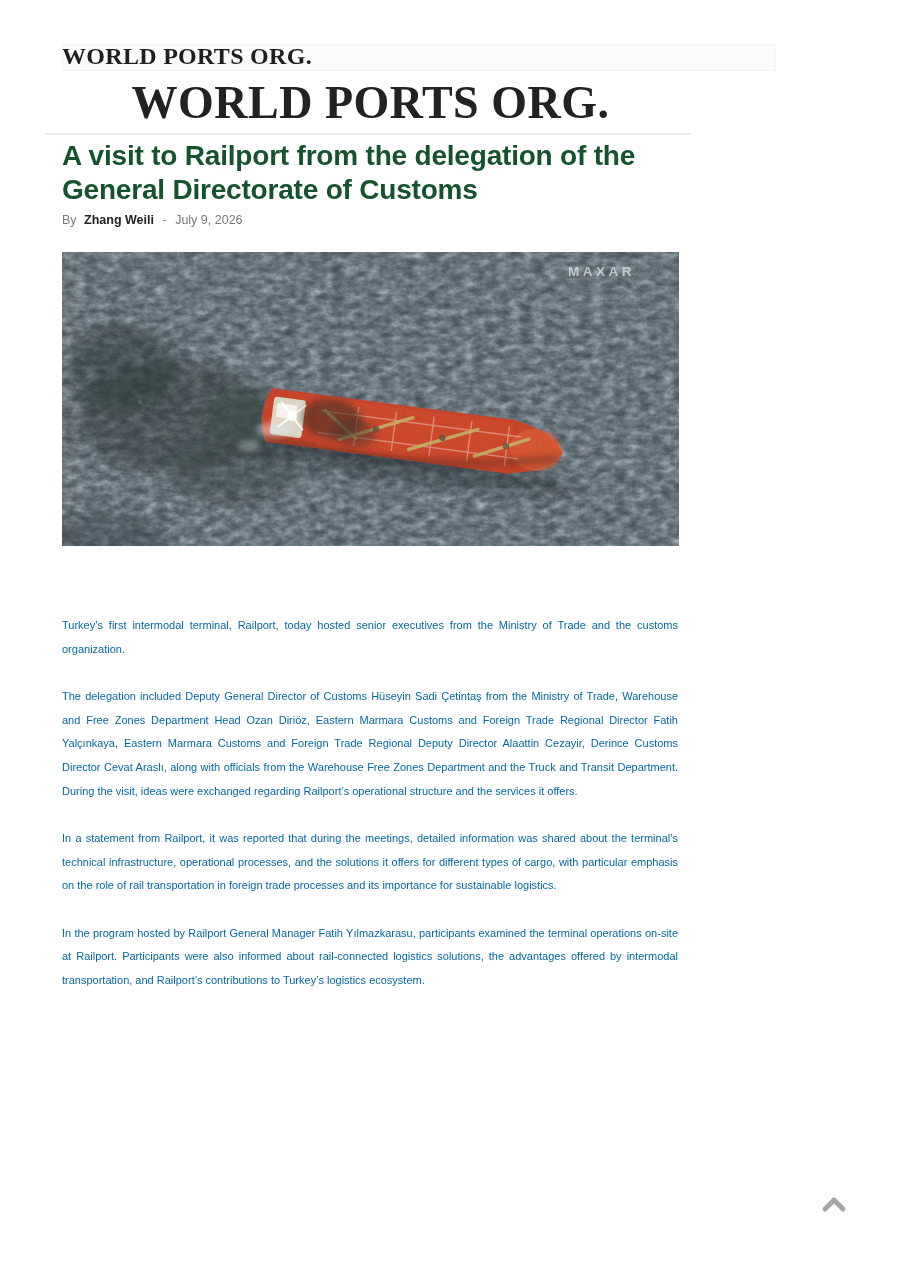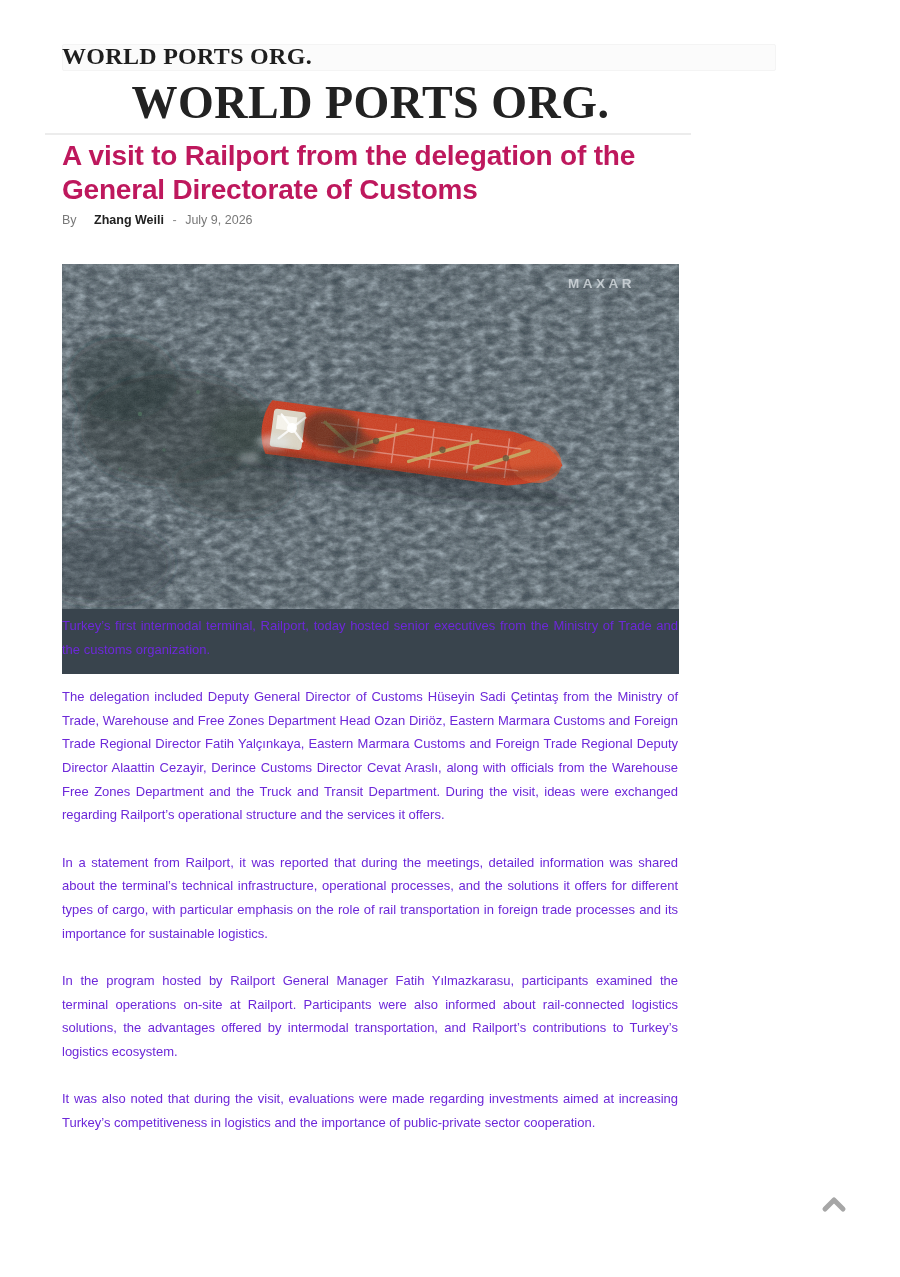--- a/index.html
+++ b/index.html
@@ -23,37 +23,37 @@
     font-family:"Liberation Serif","DejaVu Serif",serif;
     font-size:46px; font-weight:700; color:#222222; text-align:center;
     line-height:54px; letter-spacing:0.5px; text-decoration:none; display:block;
   }
   .head-divider {
     position:absolute; left:45px; top:133px; width:646px; height:2px;
     background:#ececec;
   }
   .article-title {
     position:absolute; left:62px; top:139px; width:617px;
-    font-size:28px; line-height:33.5px; font-weight:600; color:#be185d;
+    font-size:28px; line-height:33.5px; font-weight:600; color:#14532d;
     letter-spacing:-0.2px;
   }
   .byline {
     position:absolute; left:62px; top:213px; width:617px;
     font-size:12.5px; color:#787878;
   }
   .byline .author { color:#222222; font-weight:700; text-decoration:none; }
   .byline .sep { margin:0 5px; color:#8a8a8a; }
   .figure {
-    position:absolute; left:62px; top:264px; width:617px; height:410px;
+    position:absolute; left:62px; top:252px; width:617px; height:294px;
     background:#39444d; overflow:hidden;
   }
   .figure svg { display:block; }
   .body-copy {
     position:absolute; left:62px; top:614px; width:616px;
-    font-size:13px; line-height:23.7px; color:#6d28d9;
+    font-size:11px; line-height:23.7px; color:#0369a1;
     text-align:justify;
   }
   .body-copy p { margin:0 0 23.5px 0; }
   .scroll-top {
     position:absolute; left:820px; top:1194px; width:28px; height:24px;
     background:none; border:none; cursor:pointer; padding:0;
   }
 </style>
 </head>
 <body>
@@ -61,21 +61,21 @@
 <div class="nav-band"></div>
 <a class="brand" href="#">WORLD PORTS ORG.</a>
 
 <a class="masthead" href="#">WORLD PORTS ORG.</a>
 <div class="head-divider"></div>
 
 <h1 class="article-title">A visit to Railport from the delegation of the General Directorate of Customs</h1>
 
 <div class="byline">
   <span>By</span>
-  <span class="author" style="margin-left:14px;">Zhang Weili</span>
+  <span class="author" style="margin-left:4px;">Zhang Weili</span>
   <span class="sep">-</span>
   <span>July 9, 2026</span>
 </div>
 
 <div class="figure">
   <svg width="617" height="345" viewBox="0 0 617 345" xmlns="http://www.w3.org/2000/svg">
     <defs>
       <filter id="seaTex" x="-5%" y="-5%" width="110%" height="110%">
         <feTurbulence type="fractalNoise" baseFrequency="0.085 0.14" numOctaves="4" seed="11" result="t"></feTurbulence>
         <feColorMatrix in="t" type="luminanceToAlpha" result="la"></feColorMatrix>
@@ -180,20 +180,19 @@
 
     <text x="573" y="24" text-anchor="end" font-family="Liberation Sans, DejaVu Sans, sans-serif" font-size="13.5" font-weight="bold" letter-spacing="3.5" fill="#d7dde1" opacity="0.8">MAXAR</text>
   </svg>
 </div>
 
 <div class="body-copy">
   <p>Turkey’s first intermodal terminal, Railport, today hosted senior executives from the Ministry of Trade and the customs organization.</p>
   <p>The delegation included Deputy General Director of Customs Hüseyin Sadi Çetintaş from the Ministry of Trade, Warehouse and Free Zones Department Head Ozan Diriöz, Eastern Marmara Customs and Foreign Trade Regional Director Fatih Yalçınkaya, Eastern Marmara Customs and Foreign Trade Regional Deputy Director Alaattin Cezayir, Derince Customs Director Cevat Araslı, along with officials from the Warehouse Free Zones Department and the Truck and Transit Department. During the visit, ideas were exchanged regarding Railport’s operational structure and the services it offers.</p>
   <p>In a statement from Railport, it was reported that during the meetings, detailed information was shared about the terminal’s technical infrastructure, operational processes, and the solutions it offers for different types of cargo, with particular emphasis on the role of rail transportation in foreign trade processes and its importance for sustainable logistics.</p>
   <p>In the program hosted by Railport General Manager Fatih Yılmazkarasu, participants examined the terminal operations on-site at Railport. Participants were also informed about rail-connected logistics solutions, the advantages offered by intermodal transportation, and Railport’s contributions to Turkey’s logistics ecosystem.</p>
-  <p>It was also noted that during the visit, evaluations were made regarding investments aimed at increasing Turkey’s competitiveness in logistics and the importance of public-private sector cooperation.</p>
 </div>
 
 <button class="scroll-top" title="">
   <svg width="26" height="20" viewBox="0 0 26 20">
     <polyline points="4,14 13,5 22,14" fill="none" stroke="#a6a6a6" stroke-width="5" stroke-linecap="round" stroke-linejoin="round"></polyline>
   </svg>
 </button>
 
 </body></html>

